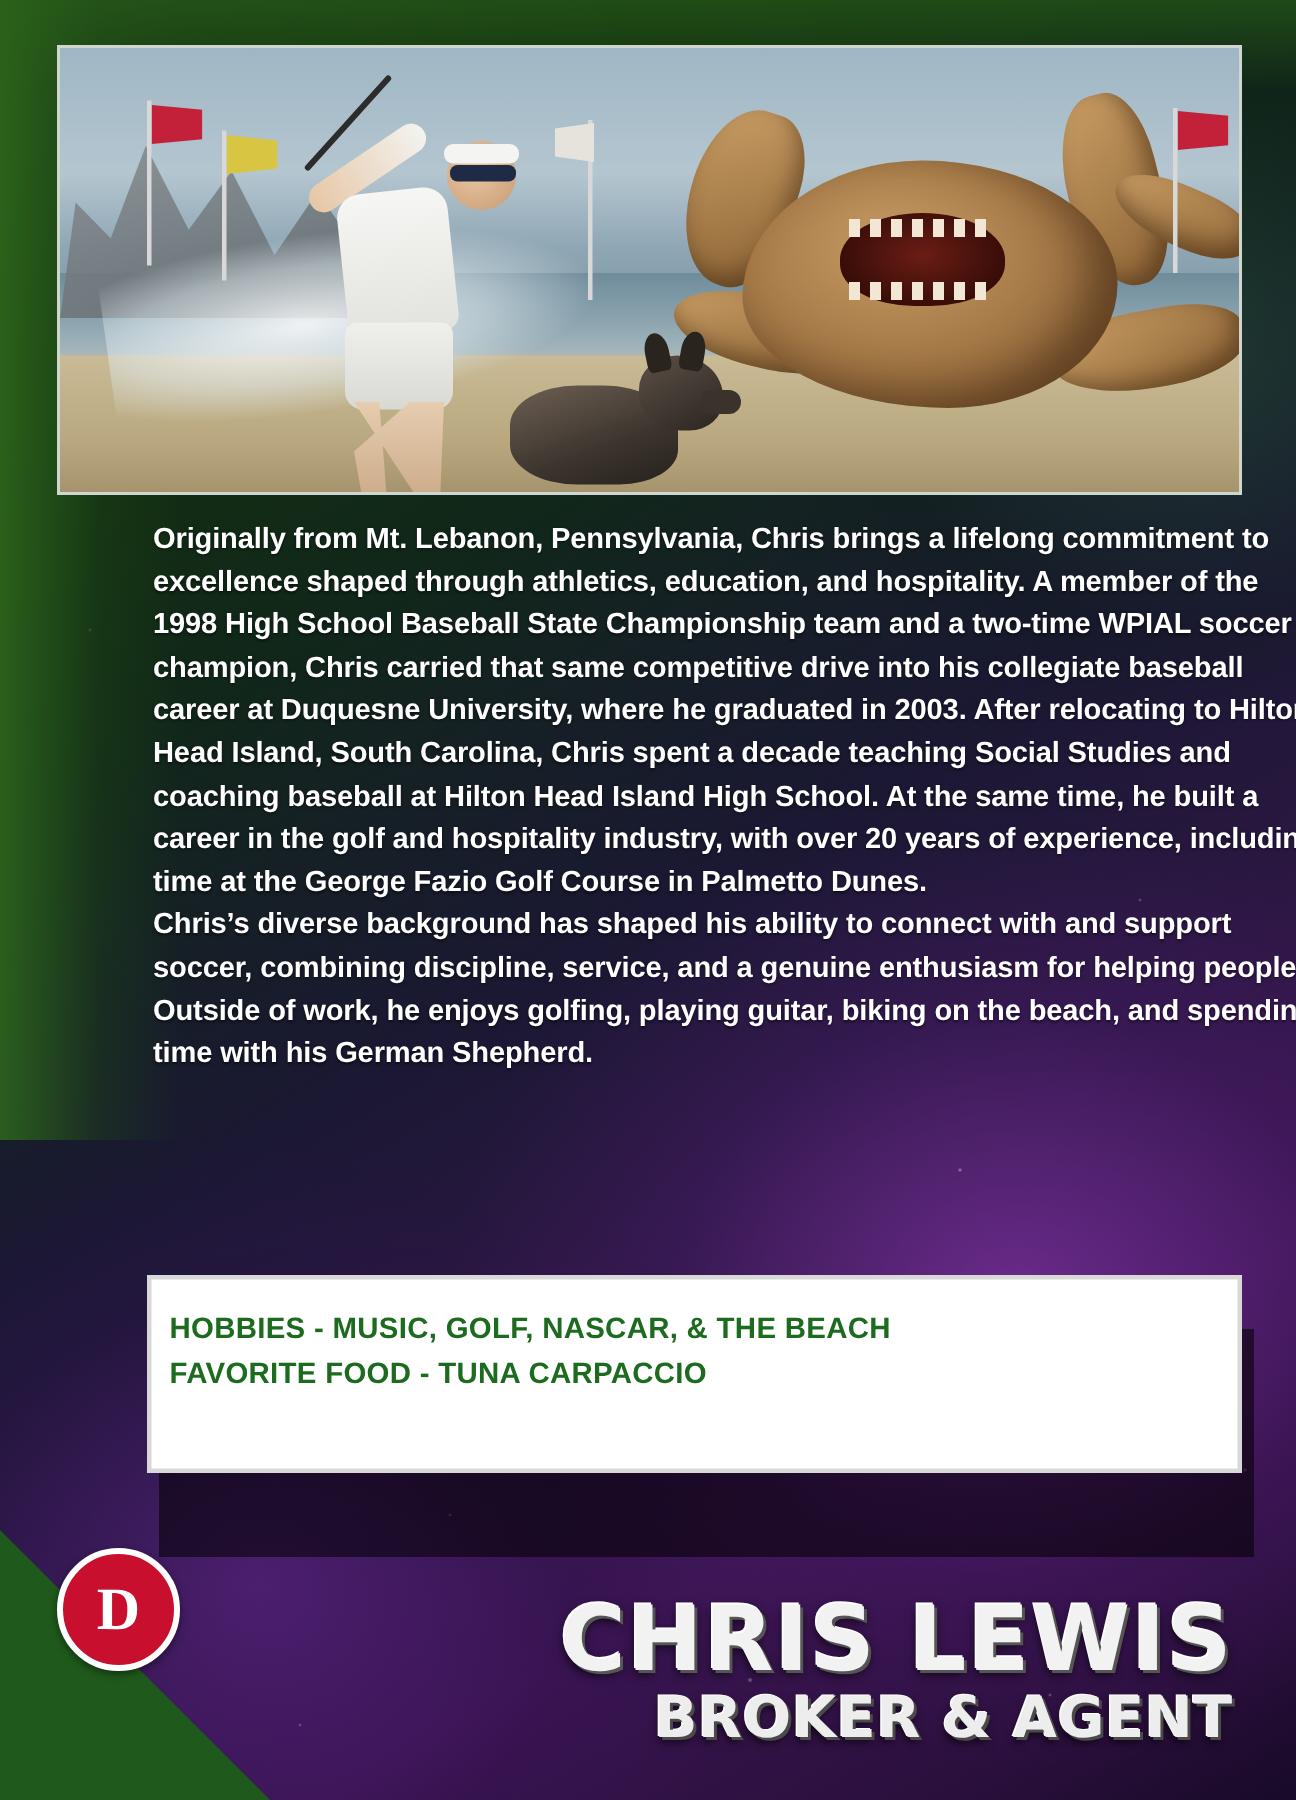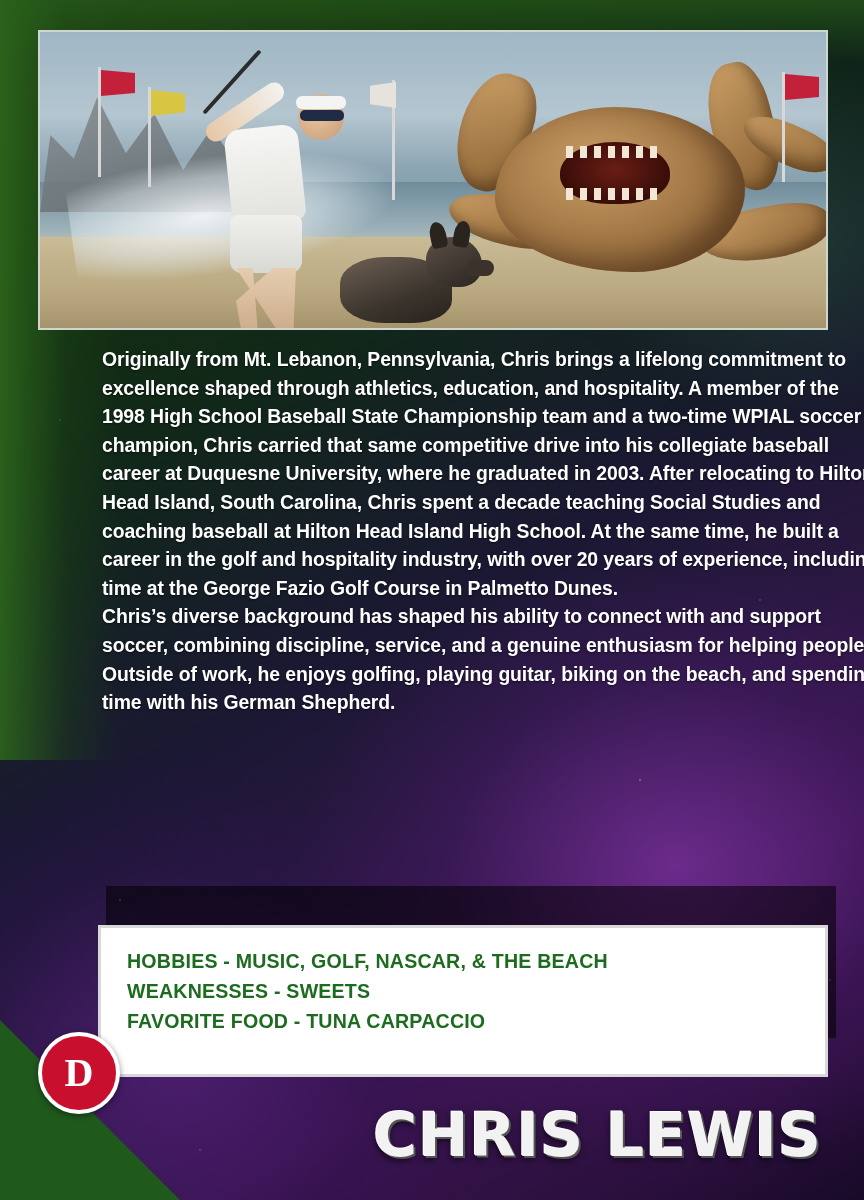--- a/index.html
+++ b/index.html
@@ -191,24 +191,24 @@
     margin-left: 42px;
   }
   .bio p { margin: 0; }
 
   
   .facts-shadow {
     position: absolute; left: 106px; top: 886px; width: 730px; height: 152px;
     background: rgba(0,0,0,0.55);
   }
   .facts {
-    position: absolute; left: 98px; top: 925px; width: 730px; height: 152px;
+    position: absolute; left: 98px; top: 850px; width: 730px; height: 132px;
     background: #ffffff;
     border: 3px solid #d8d8d8;
-    padding: 18px 26px 0 26px;
+    padding: 18px 26px 0 12px;
   }
   .facts .line {
     color: #1d6b1f;
     font-size: 19.6px;
     font-weight: bold;
     line-height: 30px;
     letter-spacing: 0.2px;
     white-space: nowrap;
   }
 
@@ -305,24 +305,24 @@
   </div>
 
   <div class="bio">
     <p>Originally from Mt. Lebanon, Pennsylvania, Chris brings a lifelong commitment to excellence shaped through athletics, education, and hospitality. A member of the 1998 High School Baseball State Championship team and a two-time WPIAL soccer champion, Chris carried that same competitive drive into his collegiate baseball career at Duquesne University, where he graduated in 2003.  After relocating to Hilton Head Island, South Carolina, Chris spent  a decade teaching Social Studies and coaching baseball at Hilton Head Island High School. At the same time, he built a career in the golf and hospitality industry, with over 20 years of experience, including time at the George Fazio Golf Course in Palmetto Dunes.</p>
     <p>Chris’s diverse background has shaped his ability to connect with and support soccer, combining discipline, service, and a genuine enthusiasm for helping people. Outside of work, he enjoys golfing, playing guitar, biking on the beach, and spending time with his German Shepherd.</p>
   </div>
 
   <div class="facts-shadow"></div>
   <div class="facts">
     <div class="line">HOBBIES - MUSIC, GOLF, NASCAR, &amp; THE BEACH</div>
-    <div class="line">WEAKNESSES - SWEETS</div>
     <div class="line">FAVORITE FOOD - TUNA CARPACCIO</div>
   </div>
 
   <div class="corner-triangle"></div>
   <div class="logo-badge">
     <span>D</span>
   </div>
   <div class="name-block">
     <div class="agent-name">CHRIS LEWIS</div>
+    <div class="agent-title">BROKER &amp; AGENT</div>
   </div>
 </div>
 
 </body></html>

